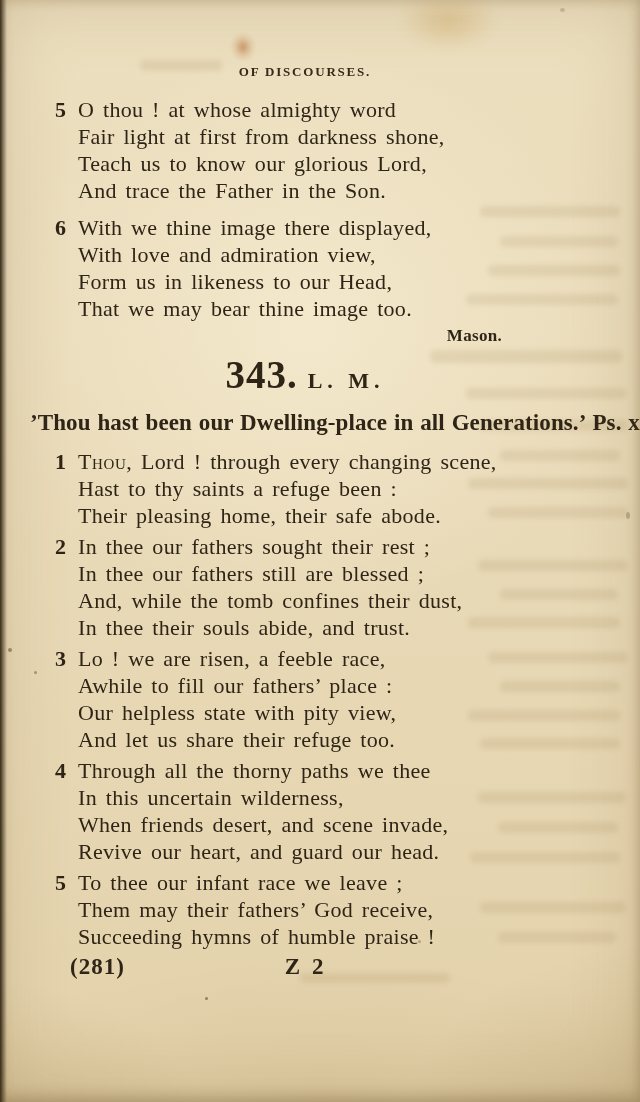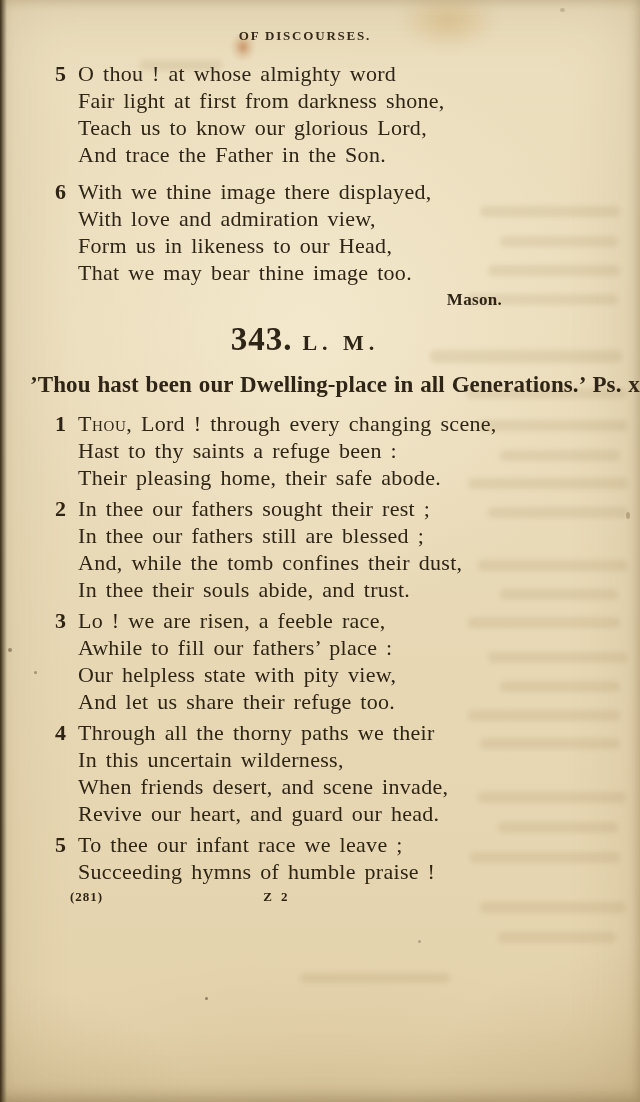--- a/index.html
+++ b/index.html
@@ -35,48 +35,48 @@
     left:398px; top:-8px; width:100px; height:58px;
     background:radial-gradient(closest-side, rgba(198,152,74,0.35), rgba(198,152,74,0));
     filter:blur(5px);
   }
   .ghost { position:absolute; background:rgba(138,106,56,0.15); filter:blur(2.5px); border-radius:5px; pointer-events:none; }
   .speck { position:absolute; background:rgba(70,48,24,0.55); border-radius:50%; pointer-events:none; }
 
   .content { position:relative; padding:0 85px 0 55px; }
 
   .running-head {
-    text-align:center; padding-top:28px;
+    text-align:center; padding-top:64px;
     font-weight:bold; font-size:13px; letter-spacing:1.8px;
     color:#352a1a;
   }
 
   .section-prev { margin-top:16px; }
   .verse { display:flex; margin-bottom:10px; }
   .hymn-verses .verse { margin-bottom:4px; }
   .verse-num { width:23px; flex:0 0 23px; font-weight:bold; font-size:22px; line-height:27px; }
   .vline { font-size:22px; line-height:27px; white-space:nowrap; word-spacing:3px; letter-spacing:0.3px;font-family:Liberation Serif, serif; }
   .sc { font-variant:small-caps; letter-spacing:0.6px; }
 
   .attribution { text-align:right; font-size:17px; font-weight:bold; letter-spacing:0.3px; line-height:20px; }
   .attr-mason { padding-right:53px; margin-top:-6px; }
   .attr-dodd  { padding-right:23px; margin-top:-8px; }
 
   .hymn-heading { text-align:center; margin-top:10px; line-height:38px; }
-  .hymn-number { font-size:33px; font-weight:bold; letter-spacing:1px; }
+  .hymn-number { font-size:39px; font-weight:bold; letter-spacing:1px; }
   .hymn-meter  { font-size:22px; font-weight:bold; letter-spacing:5px; margin-left:10px; }
 
   .epigraph {
     margin:8px 0 12px -25px;
     font-size:23px; font-weight:bold;
     white-space:nowrap; word-spacing:1px; letter-spacing:0.1px;
   }
   .epigraph-ref { font-weight:bold; margin-left:6px; }
 
-  .footer { display:flex; align-items:baseline; font-size:13px; margin-top:0px; }
+  .footer { display:flex; align-items:baseline; font-size:23px; margin-top:0px; }
   .page-number { margin-left:15px; font-weight:600; letter-spacing:1px; }
   .signature-mark { margin-left:160px; font-weight:bold; letter-spacing:3px; }
 </style>
 </head>
 <body>
 
 <div class="page">
 
   <div class="edge-left"></div>
   <div class="stain stain-top-center"></div>
@@ -176,30 +176,31 @@
             <div>
               <div class="vline">Lo ! we are risen, a feeble race,</div>
               <div class="vline">Awhile to fill our fathers’ place :</div>
               <div class="vline">Our helpless state with pity view,</div>
               <div class="vline">And let us share their refuge too.</div>
             </div>
           </div>
           <div class="verse">
             <span class="verse-num">4</span>
             <div>
-              <div class="vline">Through all the thorny paths we their</div>
+              <div class="vline">Through all the thorny paths we thee</div>
               <div class="vline">In this uncertain wilderness,</div>
               <div class="vline">When friends desert, and scene invade,</div>
               <div class="vline">Revive our heart, and guard our head.</div>
             </div>
           </div>
           <div class="verse">
             <span class="verse-num">5</span>
             <div>
               <div class="vline">To thee our infant race we leave ;</div>
+              <div class="vline">Them may their fathers’ God receive,</div>
               <div class="vline">Succeeding hymns of humble praise !</div>
             </div>
           </div>
         </div>
     </section>
 
     <div class="footer">
       <span class="page-number">(281)</span>
       <span class="signature-mark">Z 2</span>
     </div>

